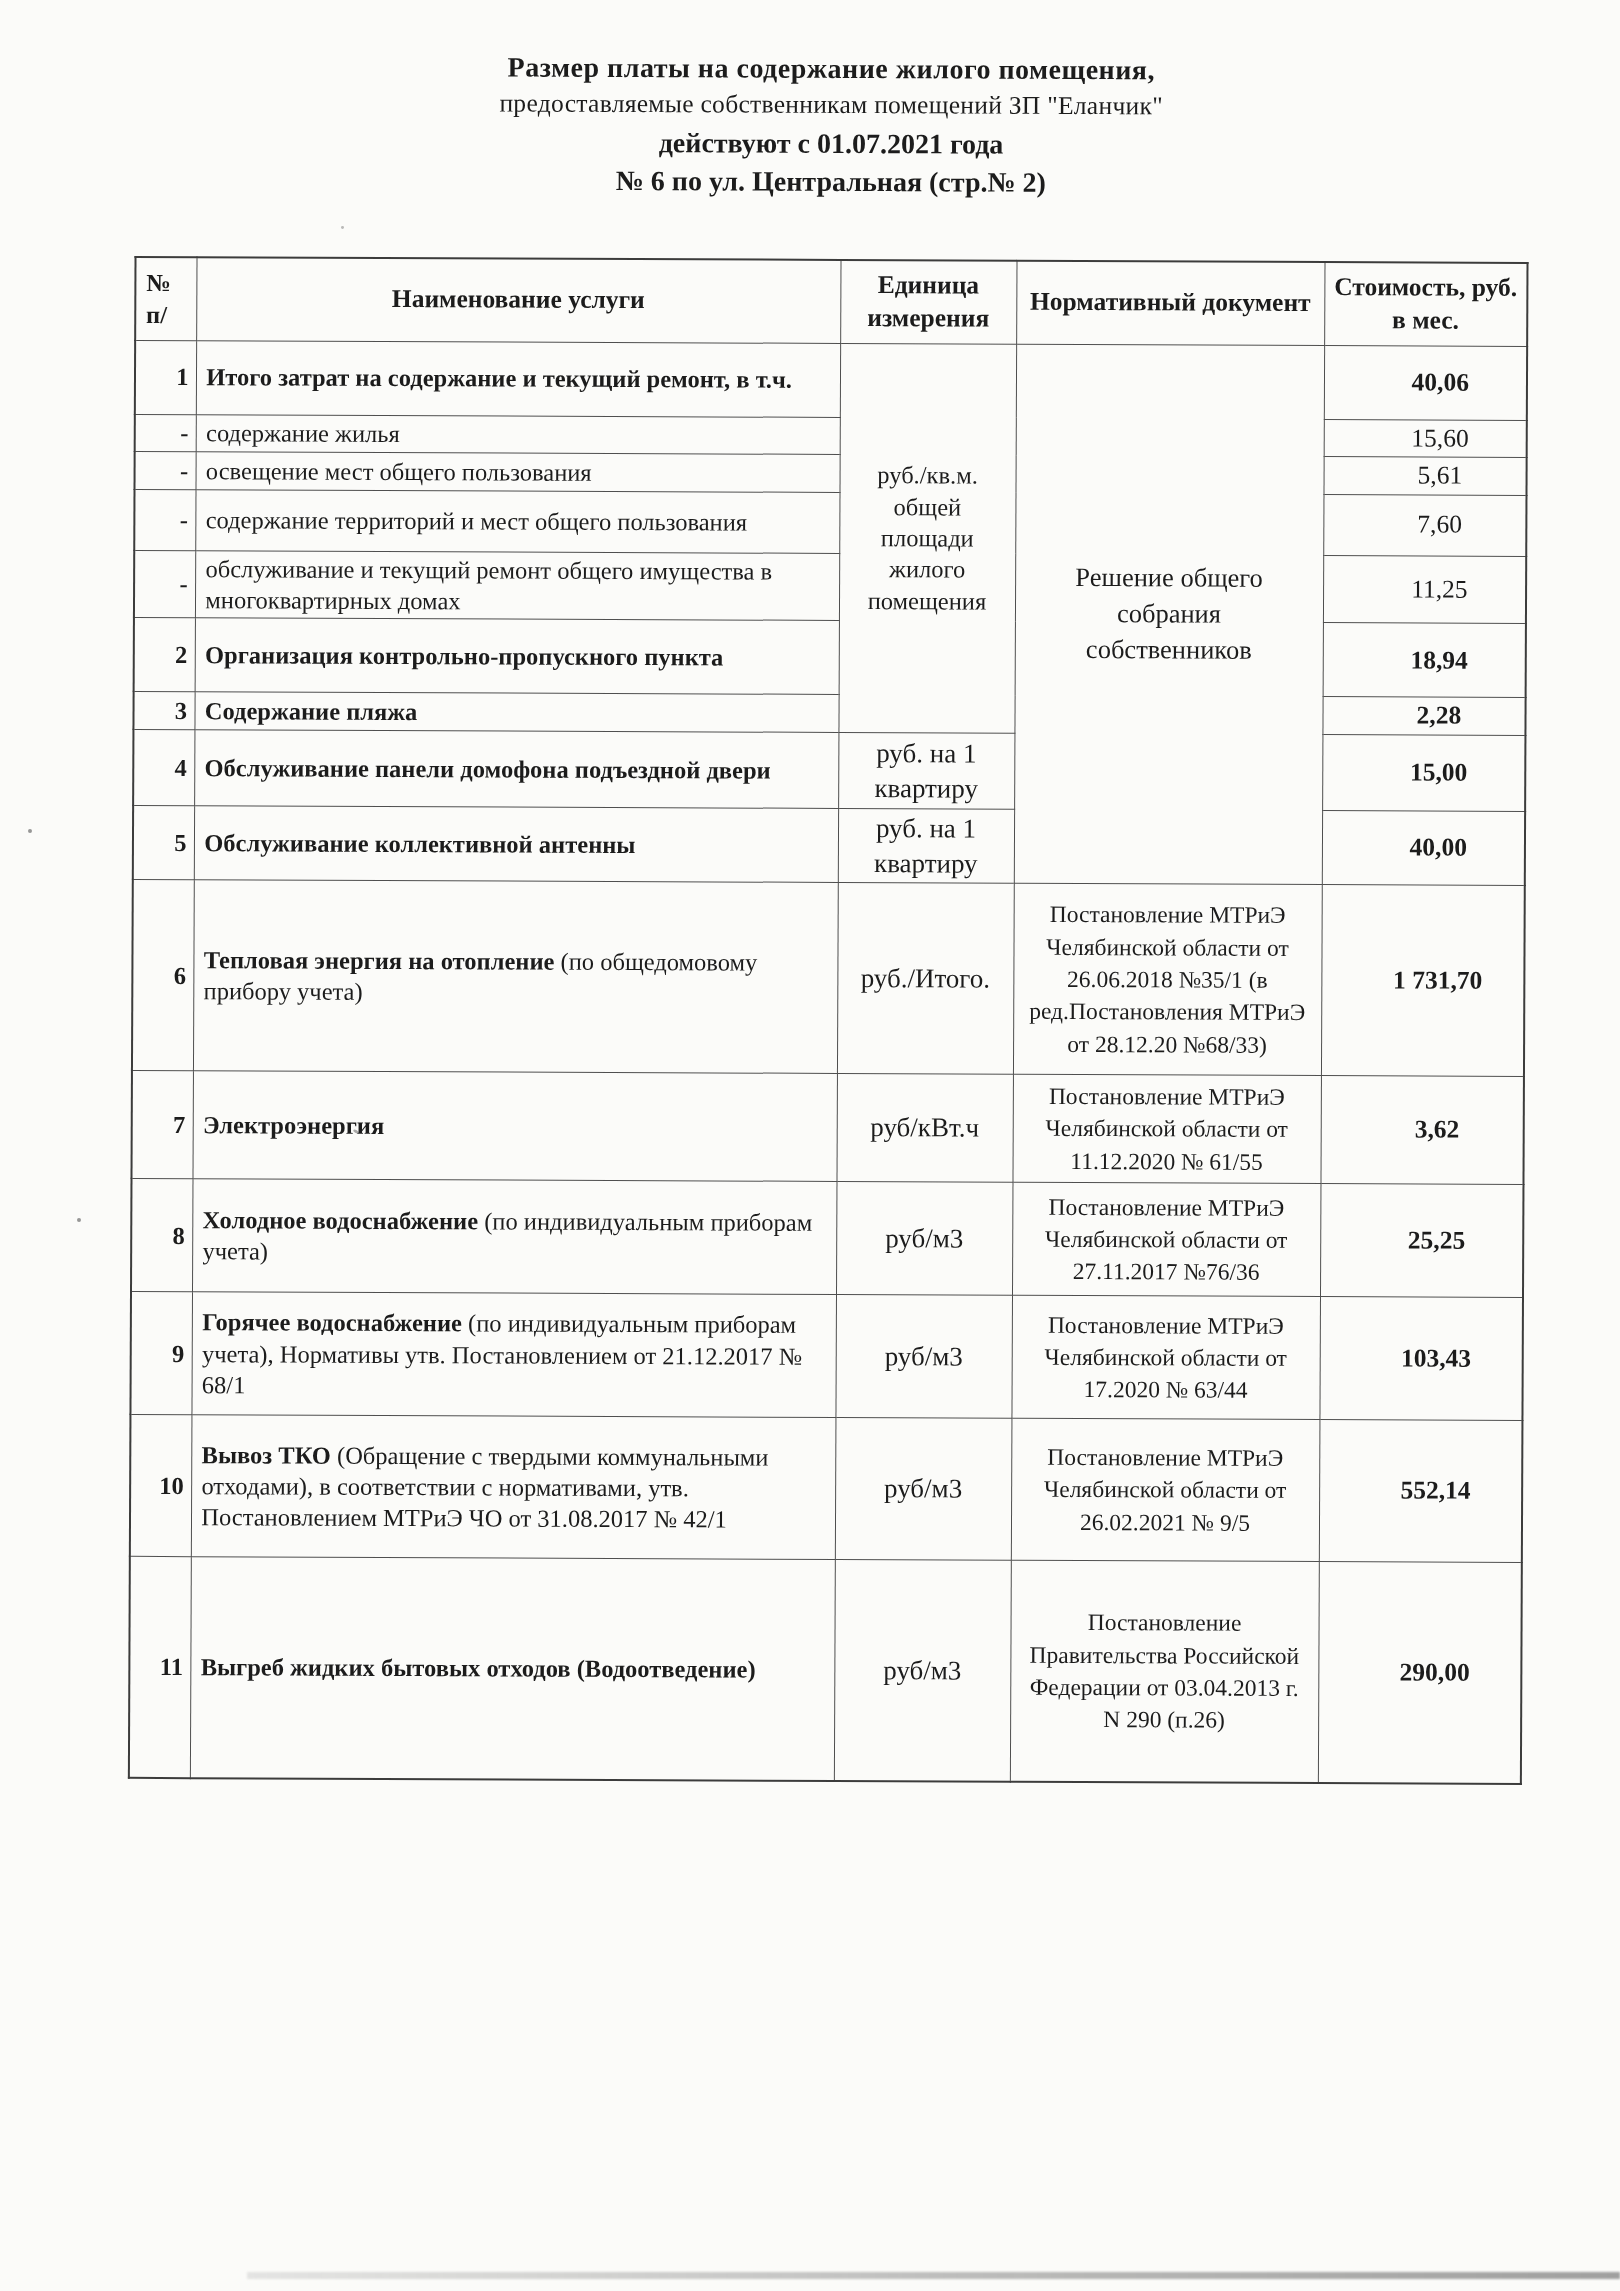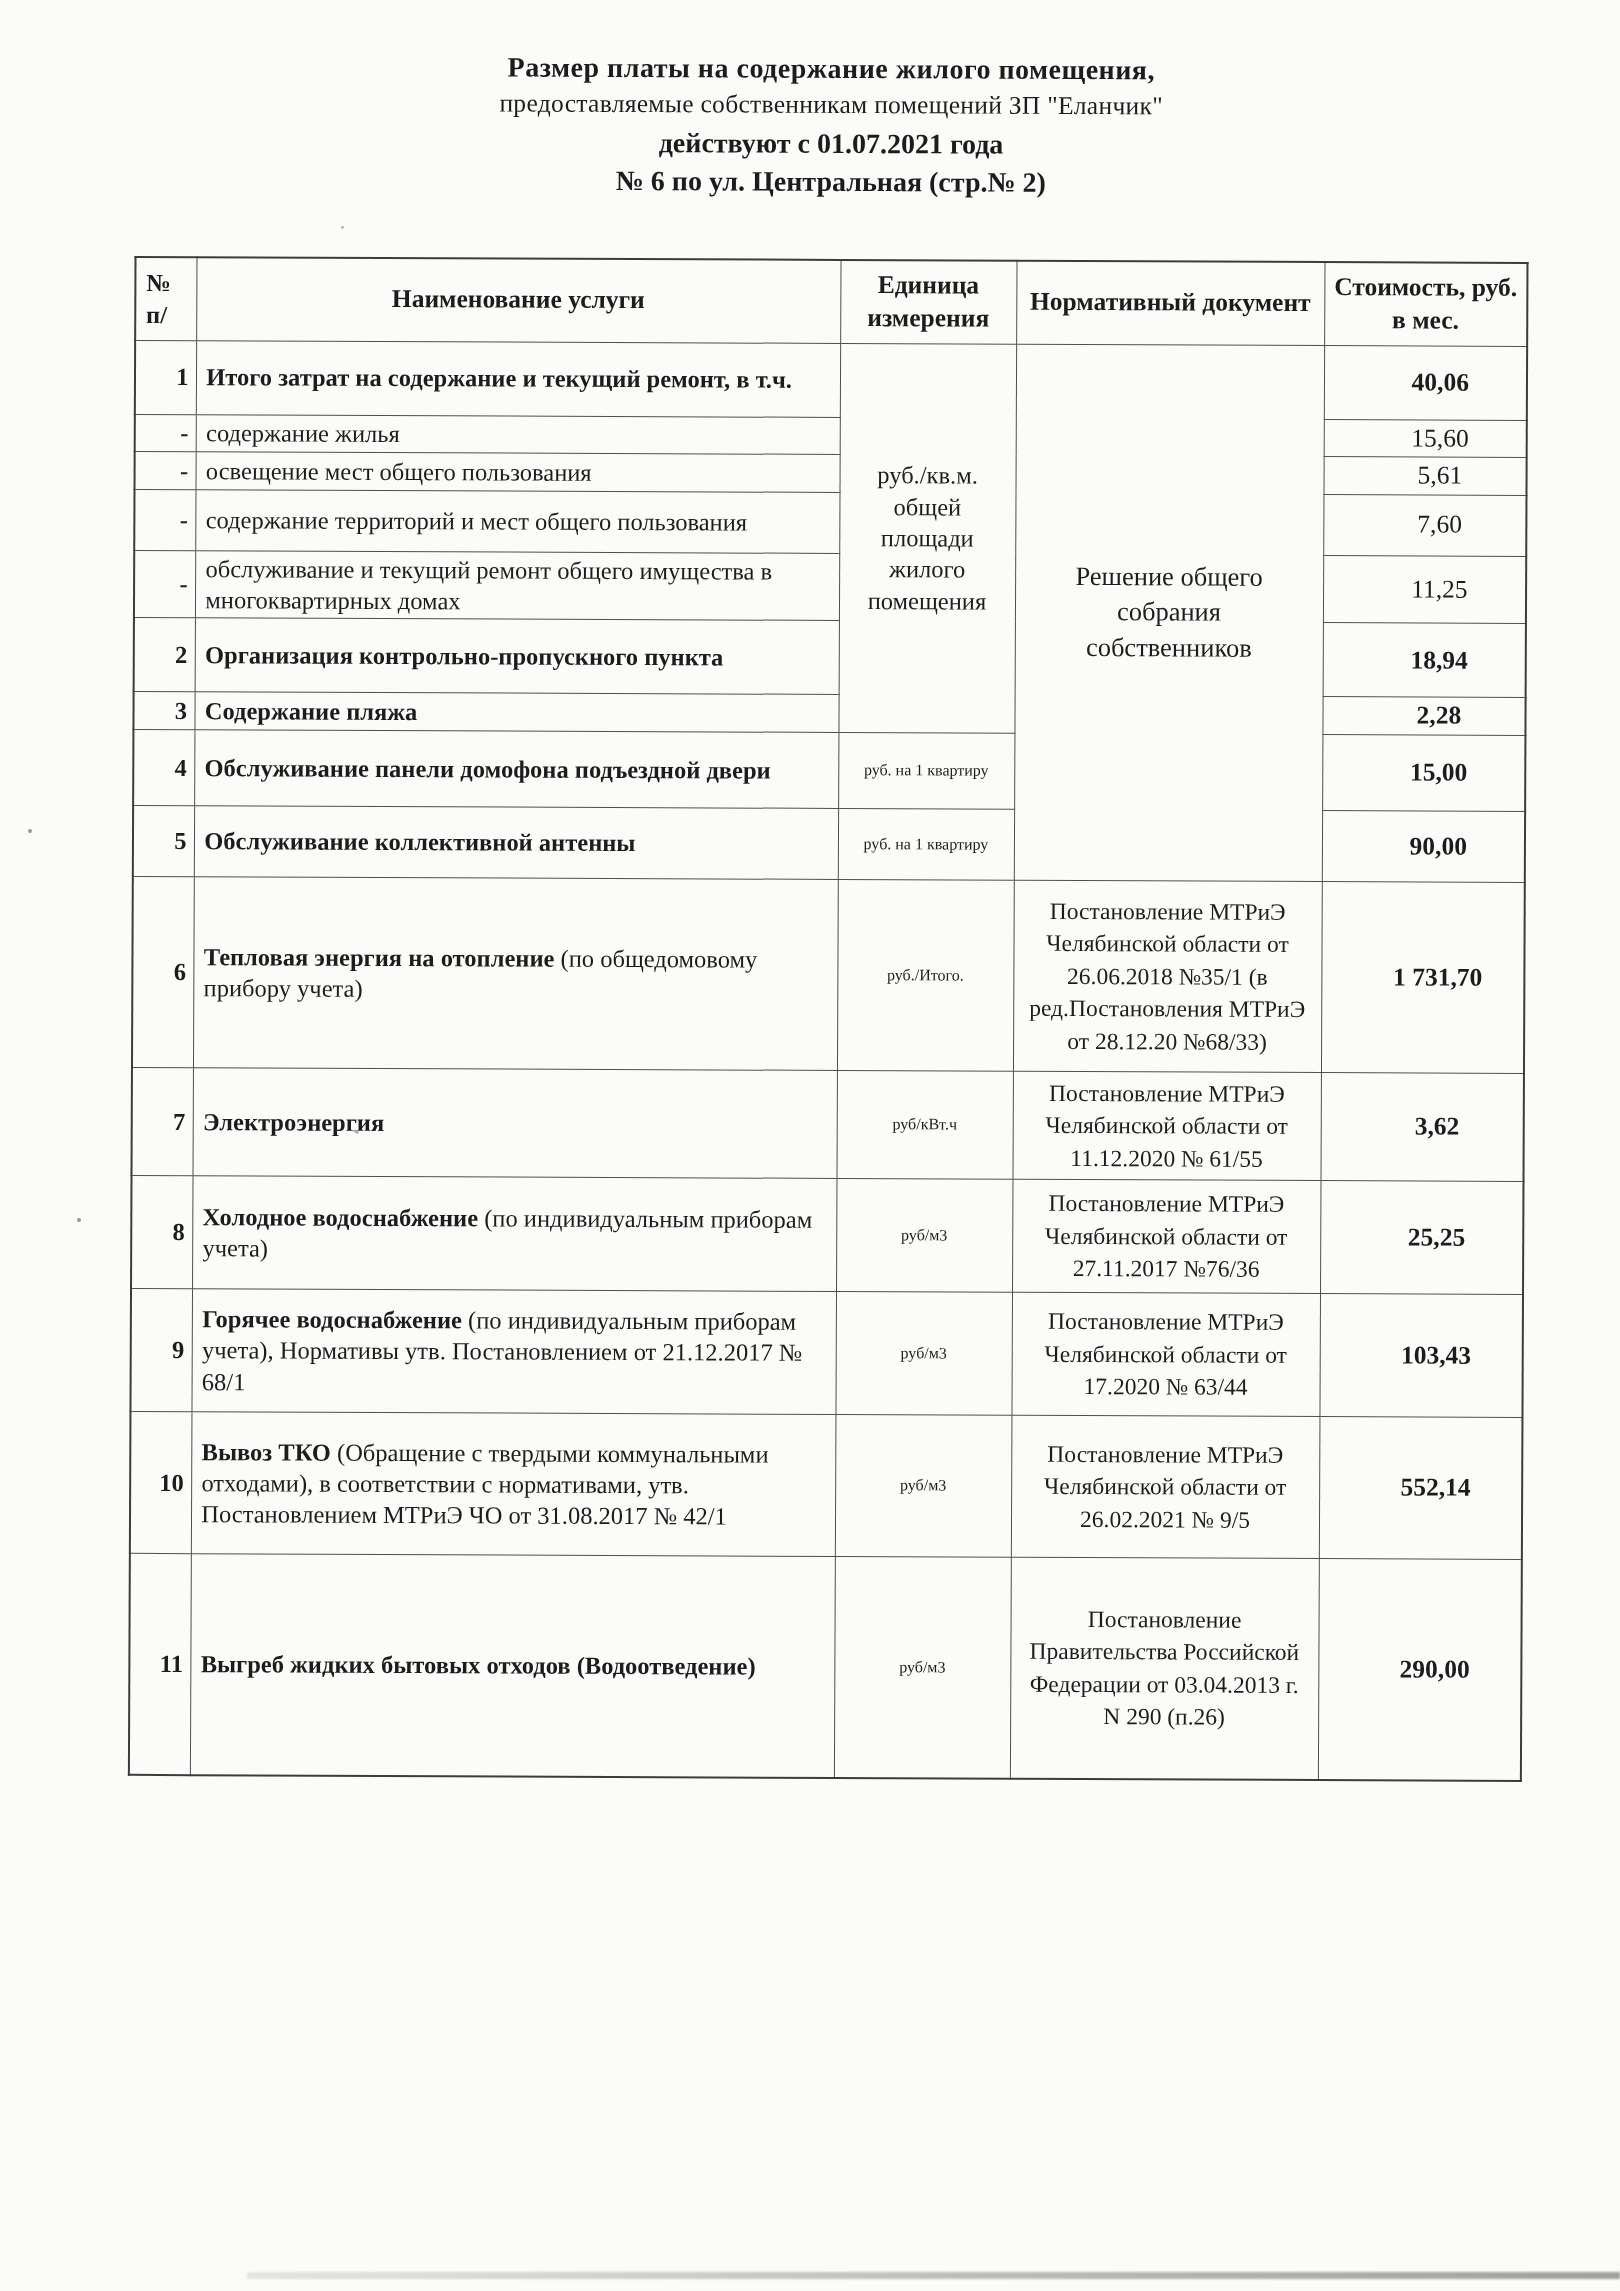--- a/index.html
+++ b/index.html
@@ -48,21 +48,21 @@
   table.fee-table { border: 2px solid #3c3c3c; }
 
   .fee-table th {
     font-weight: bold; text-align: center; font-size: 25.5px;
   }
   th.h-num { white-space: pre-line; text-align: left; padding-left: 9.8px; font-size: 24.5px; }
 
   td.num  { text-align: right; padding-right: 6.9px; font-weight: bold; font-size: 24.5px; }
   td.name { text-align: left; padding-left: 9.8px; padding-right: 11.8px; }
   td.name .nb { font-weight: bold; }
-  td.unit { text-align: center; font-size: 16px; }
+  td.unit { text-align: center; font-size: 27px; }
   td.unit-span { text-align: center; font-size: 24.5px; padding: 0 25.5px; }
   td.doc  { text-align: center; font-size: 23.5px; line-height: 1.38; }
   td.doc-span { text-align: center; font-size: 26.5px; padding: 0 27.4px; line-height: 1.35; }
   td.cost { text-align: center; font-size: 25.5px; padding-left: 38px; }
   td.cost.b { font-weight: bold; }
 
   
   .scan-strip {
     position: absolute; left: 247px; top: 2272px; width: 1373px; height: 6.9px;
     background: linear-gradient(to right, rgba(130,130,130,0.18), rgba(90,90,90,0.42) 60%, rgba(70,70,70,0.5));
@@ -153,21 +153,21 @@
         <td class="num">4</td>
         <td class="name"><span class="nb">Обслуживание панели домофона подъездной двери</span></td>
         <td class="unit">руб. на 1 квартиру</td>
         <td class="cost b">15,00</td>
       </tr>
 
       <tr style="height:71px">
         <td class="num">5</td>
         <td class="name"><span class="nb">Обслуживание коллективной антенны</span></td>
         <td class="unit">руб. на 1 квартиру</td>
-        <td class="cost b">90,00</td>
+        <td class="cost b">40,00</td>
       </tr>
 
       <tr style="height:191px">
         <td class="num">6</td>
         <td class="name"><span class="nb">Тепловая энергия на отопление</span><span> (по общедомовому прибору учета)</span></td>
         <td class="unit">руб./Итого.</td>
         <td class="doc">Постановление МТРиЭ Челябинской области от 26.06.2018 №35/1 (в ред.Постановления МТРиЭ от 28.12.20 №68/33)</td>
         <td class="cost b">1 731,70</td>
       </tr>
 

